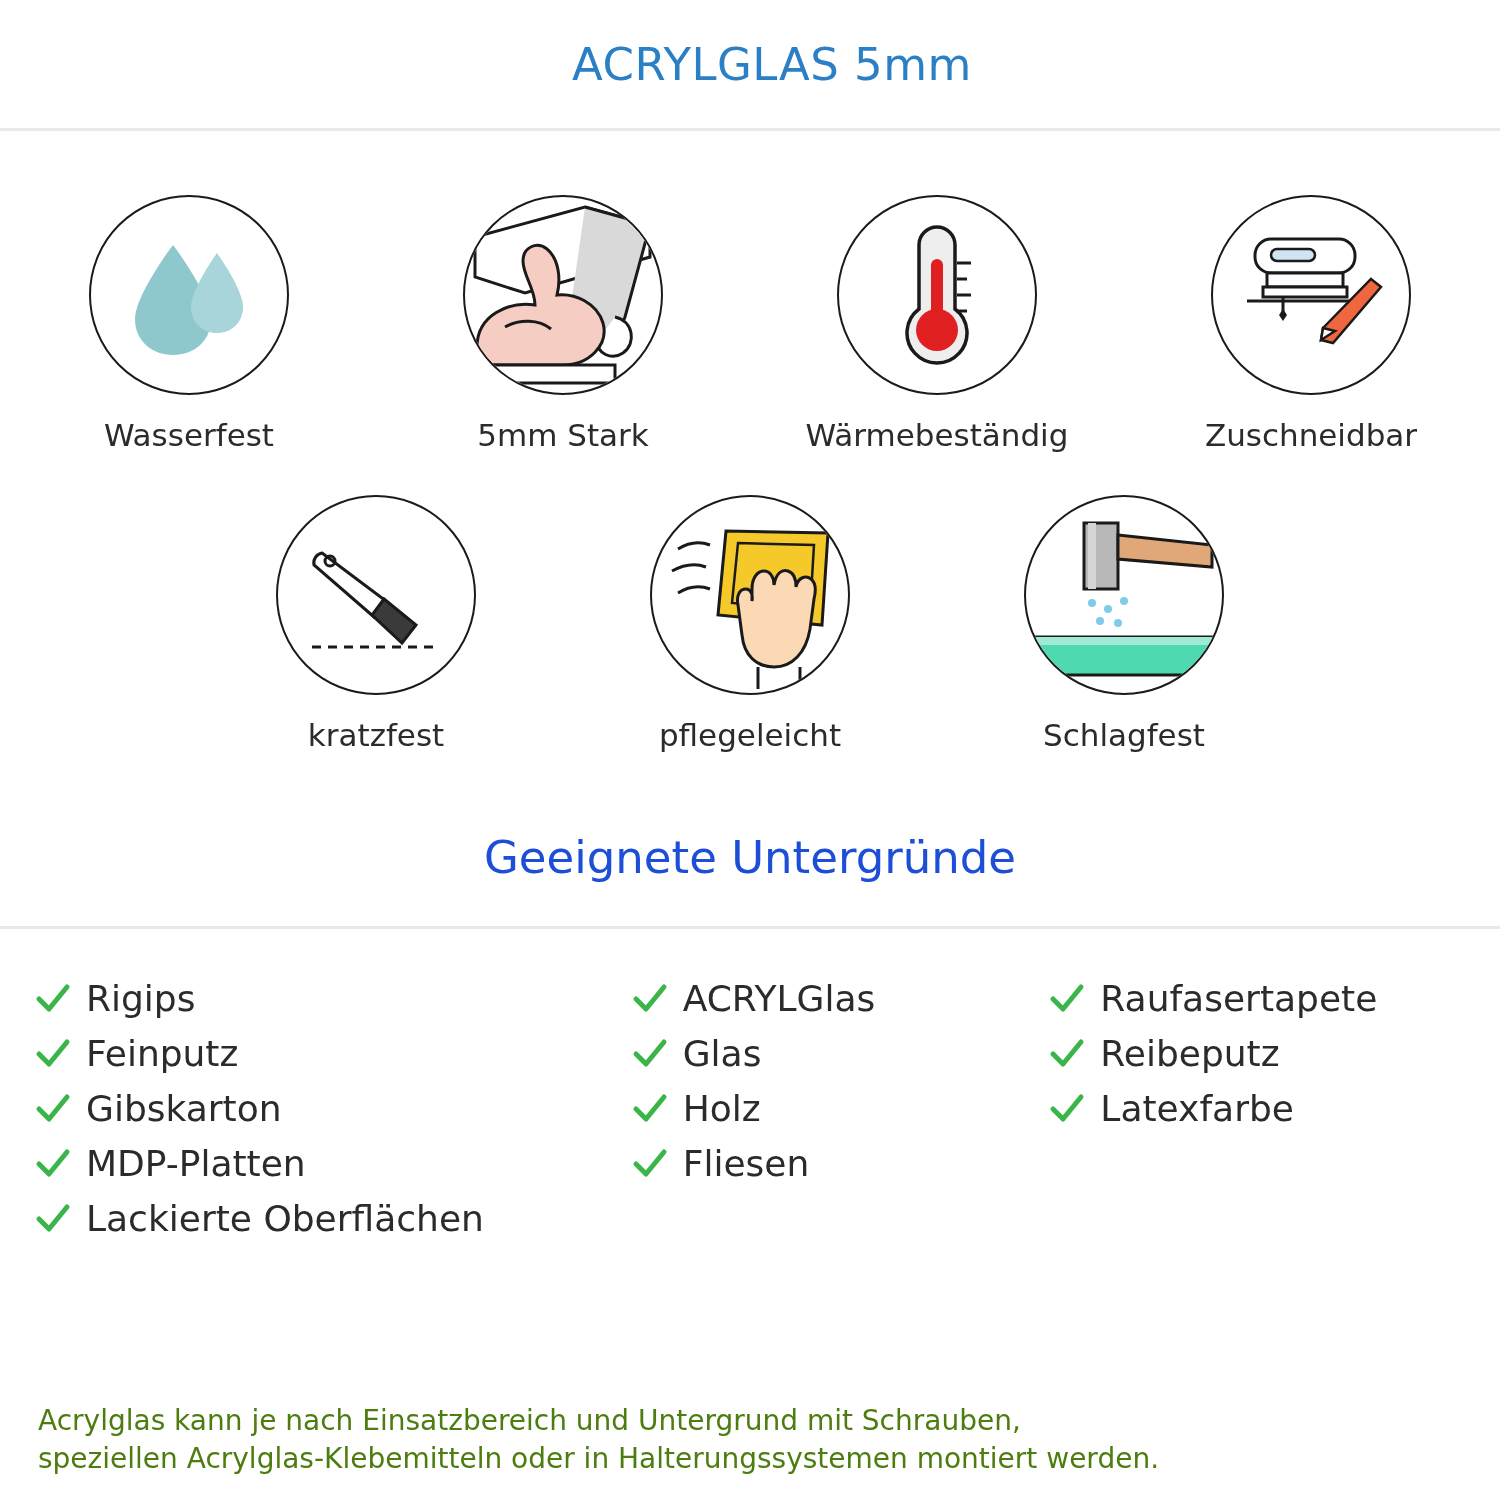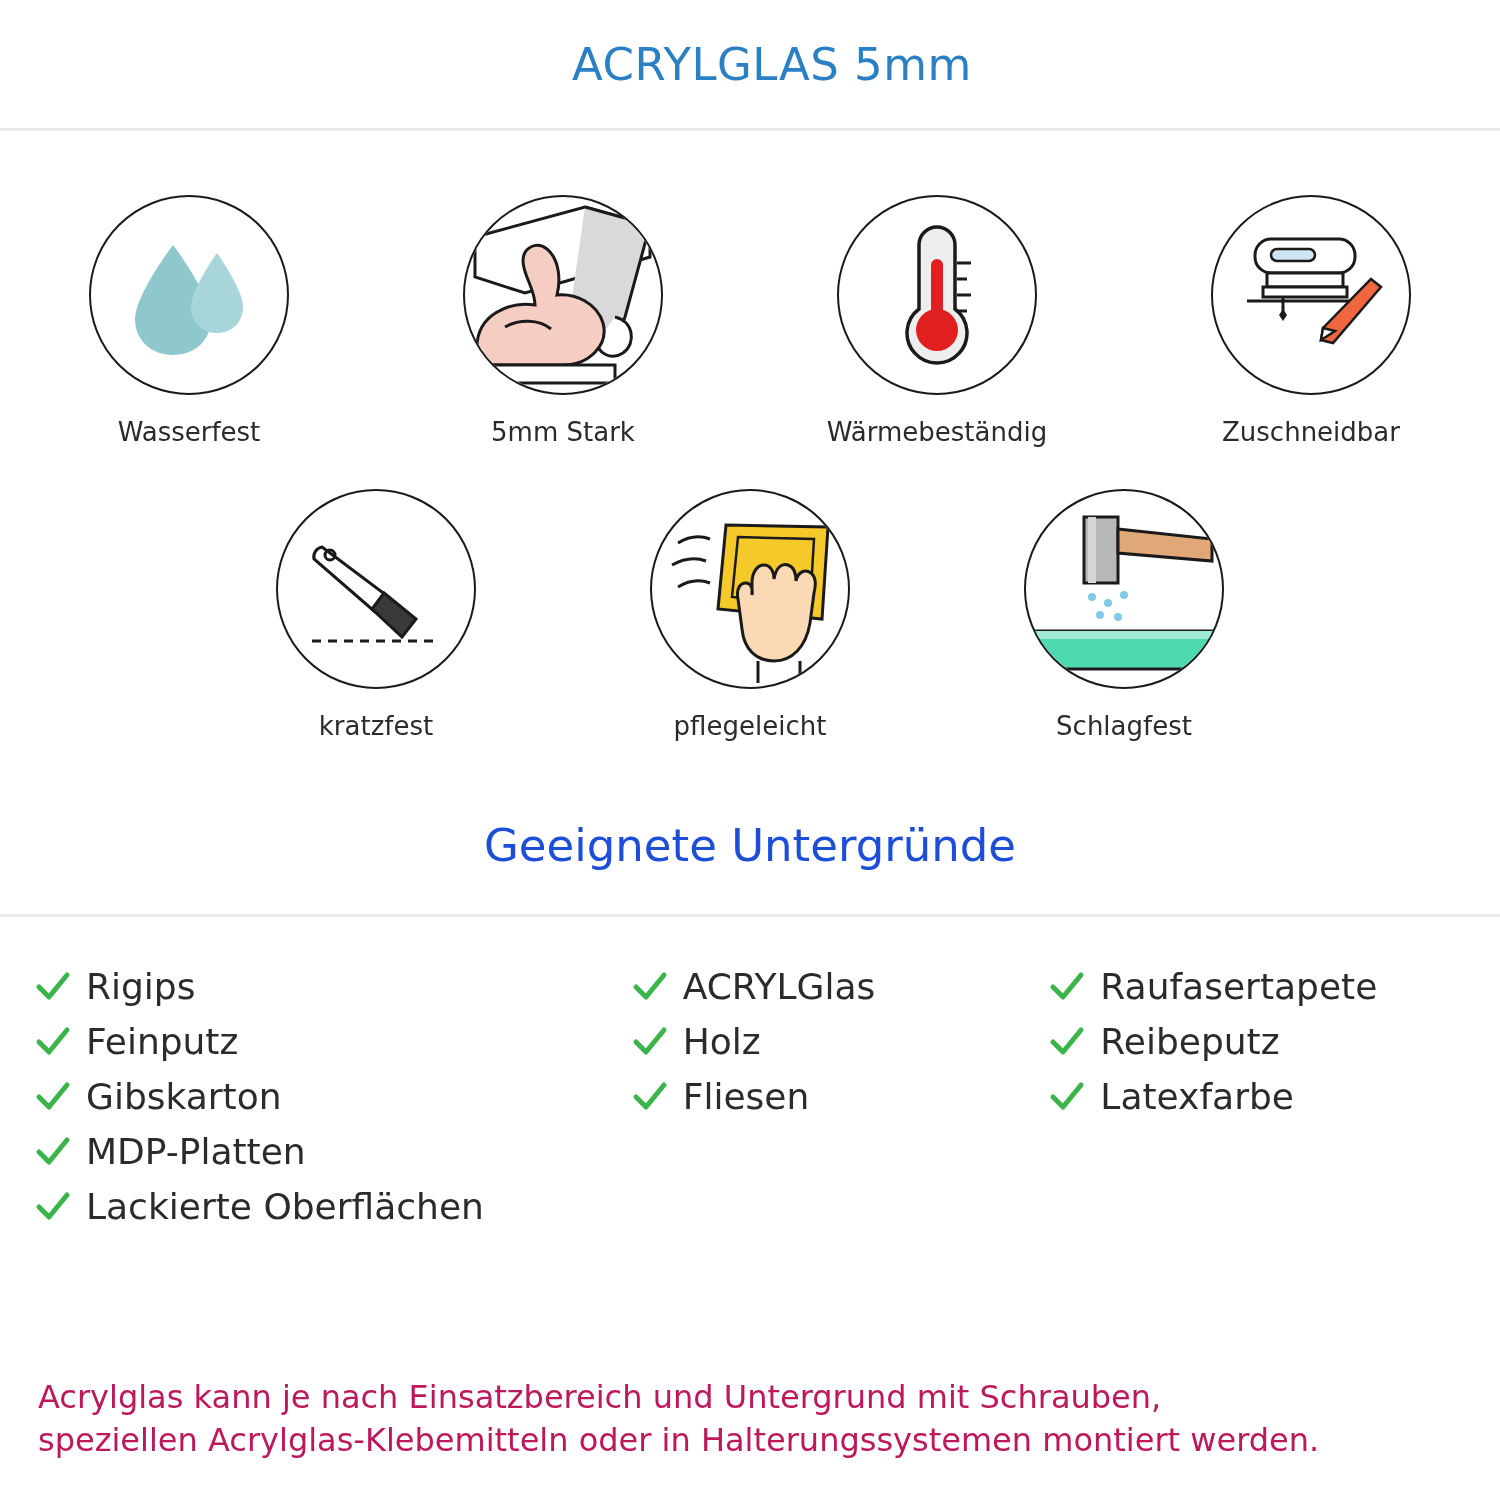--- a/index.html
+++ b/index.html
@@ -64,21 +64,21 @@
     border-radius: 50%;
     border: 2.5px solid #1a1a1a;
     box-sizing: border-box;
     overflow: hidden;
     position: relative;
     background: #fff;
   }
   .circle svg { display: block; }
   .feature-label {
     margin-top: 22px;
-    font-size: 26px;
+    font-size: 31px;
     color: #2b2b2b;
     text-align: center;
     white-space: nowrap;
   }
 
   
   .section-title-wrap {
     margin-top: 78px;
     text-align: center;
   }
@@ -123,24 +123,24 @@
     font-size: 36px;
     color: #2b2b2b;
     white-space: nowrap;
   }
 
   
   .footnote {
     position: absolute;
     left: 38px;
     right: 38px;
-    bottom: 38px;
-    font-size: 32px;
+    bottom: 22px;
+    font-size: 28px;
     line-height: 1.35;
-    color: #be185d;
+    color: #4d7c0f;
   }
   .footnote span { display: block; }
 </style>
 </head>
 <body>
 
 <div class="page">
 
   <div class="header">
     <div class="header-title">ACRYLGLAS 5mm</div>
@@ -333,20 +333,28 @@
             </svg>
         </span>
         <span class="sub-label">ACRYLGlas</span>
       </div>
       <div class="sub-item">
         <span class="check">
           <svg width="38" height="38" viewBox="0 0 38 38">
               <path d="M5 19 L15 29 L33 7" fill="none" stroke="#3bb54a" stroke-width="5" stroke-linecap="round" stroke-linejoin="round"></path>
             </svg>
         </span>
+        <span class="sub-label">Glas</span>
+      </div>
+      <div class="sub-item">
+        <span class="check">
+          <svg width="38" height="38" viewBox="0 0 38 38">
+              <path d="M5 19 L15 29 L33 7" fill="none" stroke="#3bb54a" stroke-width="5" stroke-linecap="round" stroke-linejoin="round"></path>
+            </svg>
+        </span>
         <span class="sub-label">Holz</span>
       </div>
       <div class="sub-item">
         <span class="check">
           <svg width="38" height="38" viewBox="0 0 38 38">
               <path d="M5 19 L15 29 L33 7" fill="none" stroke="#3bb54a" stroke-width="5" stroke-linecap="round" stroke-linejoin="round"></path>
             </svg>
         </span>
         <span class="sub-label">Fliesen</span>
       </div>

